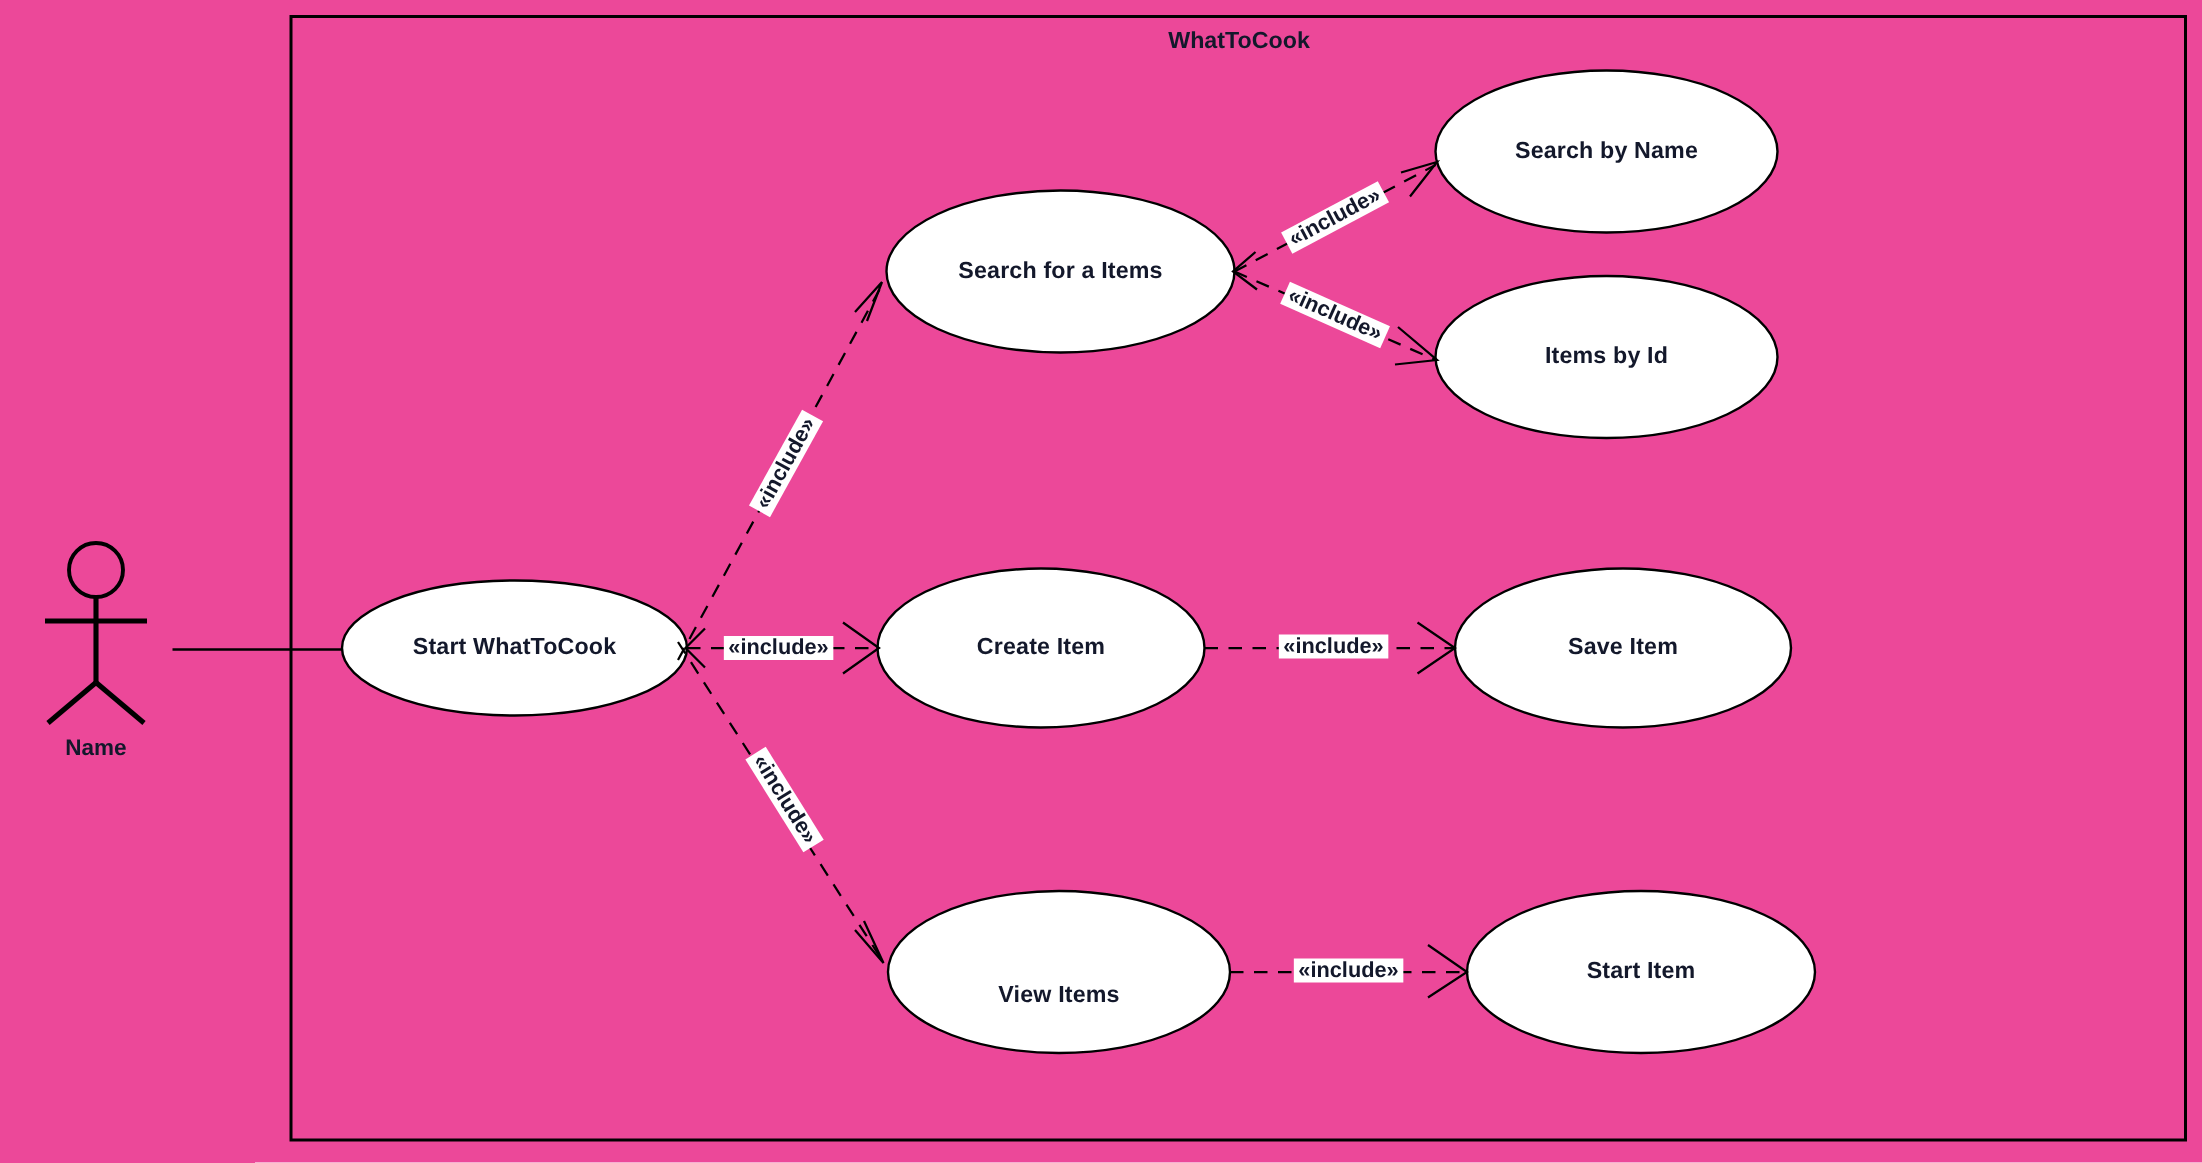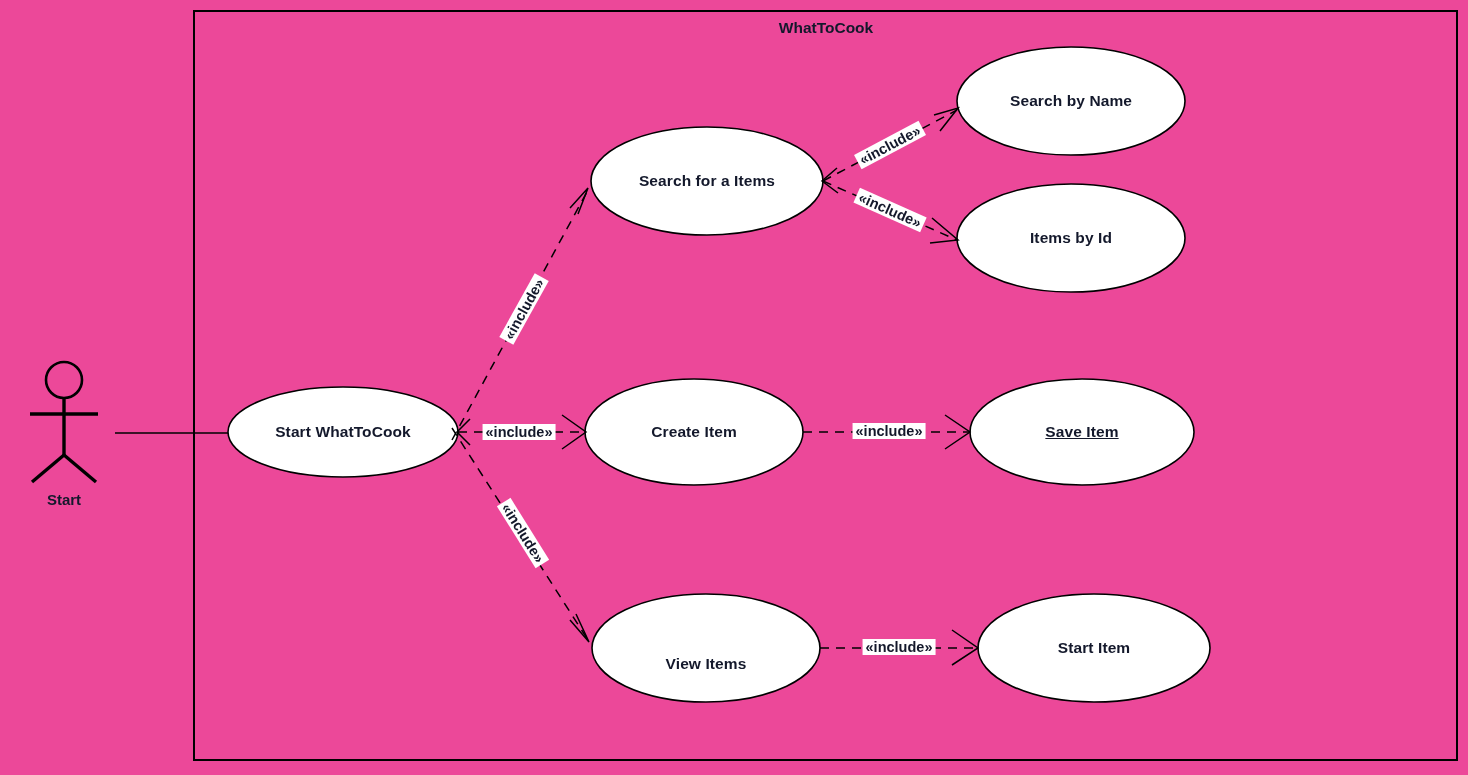--- a/index.html
+++ b/index.html
@@ -125,28 +125,28 @@
     </g>
 
     <g>
       <line x1="820" y1="648" x2="978" y2="648" stroke="#000000" stroke-width="1.5" stroke-dasharray="9 7"></line>
       <path d="M 952 630 L 978 648 L 952 665" fill="none" stroke="#000000" stroke-width="1.5"></path>
     </g>
   </svg>
 
   <div class="system-title" style="left:826px; top:28px;">WhatToCook</div>
 
-  <div class="actor-label" style="left:64px; top:499px;">Start</div>
+  <div class="actor-label" style="left:64px; top:499px;">Name</div>
 
   <div class="node-label" style="left:707px; top:181px;">Search for a Items</div>
   <div class="node-label" style="left:1071px; top:101px;">Search by Name</div>
   <div class="node-label" style="left:1071px; top:238px;">Items by Id</div>
   <div class="node-label" style="left:343px; top:432px;">Start WhatToCook</div>
   <div class="node-label" style="left:694px; top:432px;">Create Item</div>
-  <div class="node-label" style="left:1082px; top:432px;text-decoration:underline;">Save Item</div>
+  <div class="node-label" style="left:1082px; top:432px;">Save Item</div>
   <div class="node-label" style="left:706px; top:648px;margin-top:16px;">View Items</div>
   <div class="node-label" style="left:1094px; top:648px;">Start Item</div>
 
   <div class="edge-label" style="left:524px; top:309px; transform:translate(-50%,-50%) rotate(-61deg);">«include»</div>
   <div class="edge-label" style="left:519px; top:432px; transform:translate(-50%,-50%) rotate(0deg);">«include»</div>
   <div class="edge-label" style="left:523px; top:533px; transform:translate(-50%,-50%) rotate(58deg);">«include»</div>
   <div class="edge-label" style="left:890px; top:145px; transform:translate(-50%,-50%) rotate(-28deg);">«include»</div>
   <div class="edge-label" style="left:890px; top:210px; transform:translate(-50%,-50%) rotate(24deg);">«include»</div>
   <div class="edge-label" style="left:889px; top:431px; transform:translate(-50%,-50%) rotate(0deg);">«include»</div>
   <div class="edge-label" style="left:899px; top:647px; transform:translate(-50%,-50%) rotate(0deg);">«include»</div>

